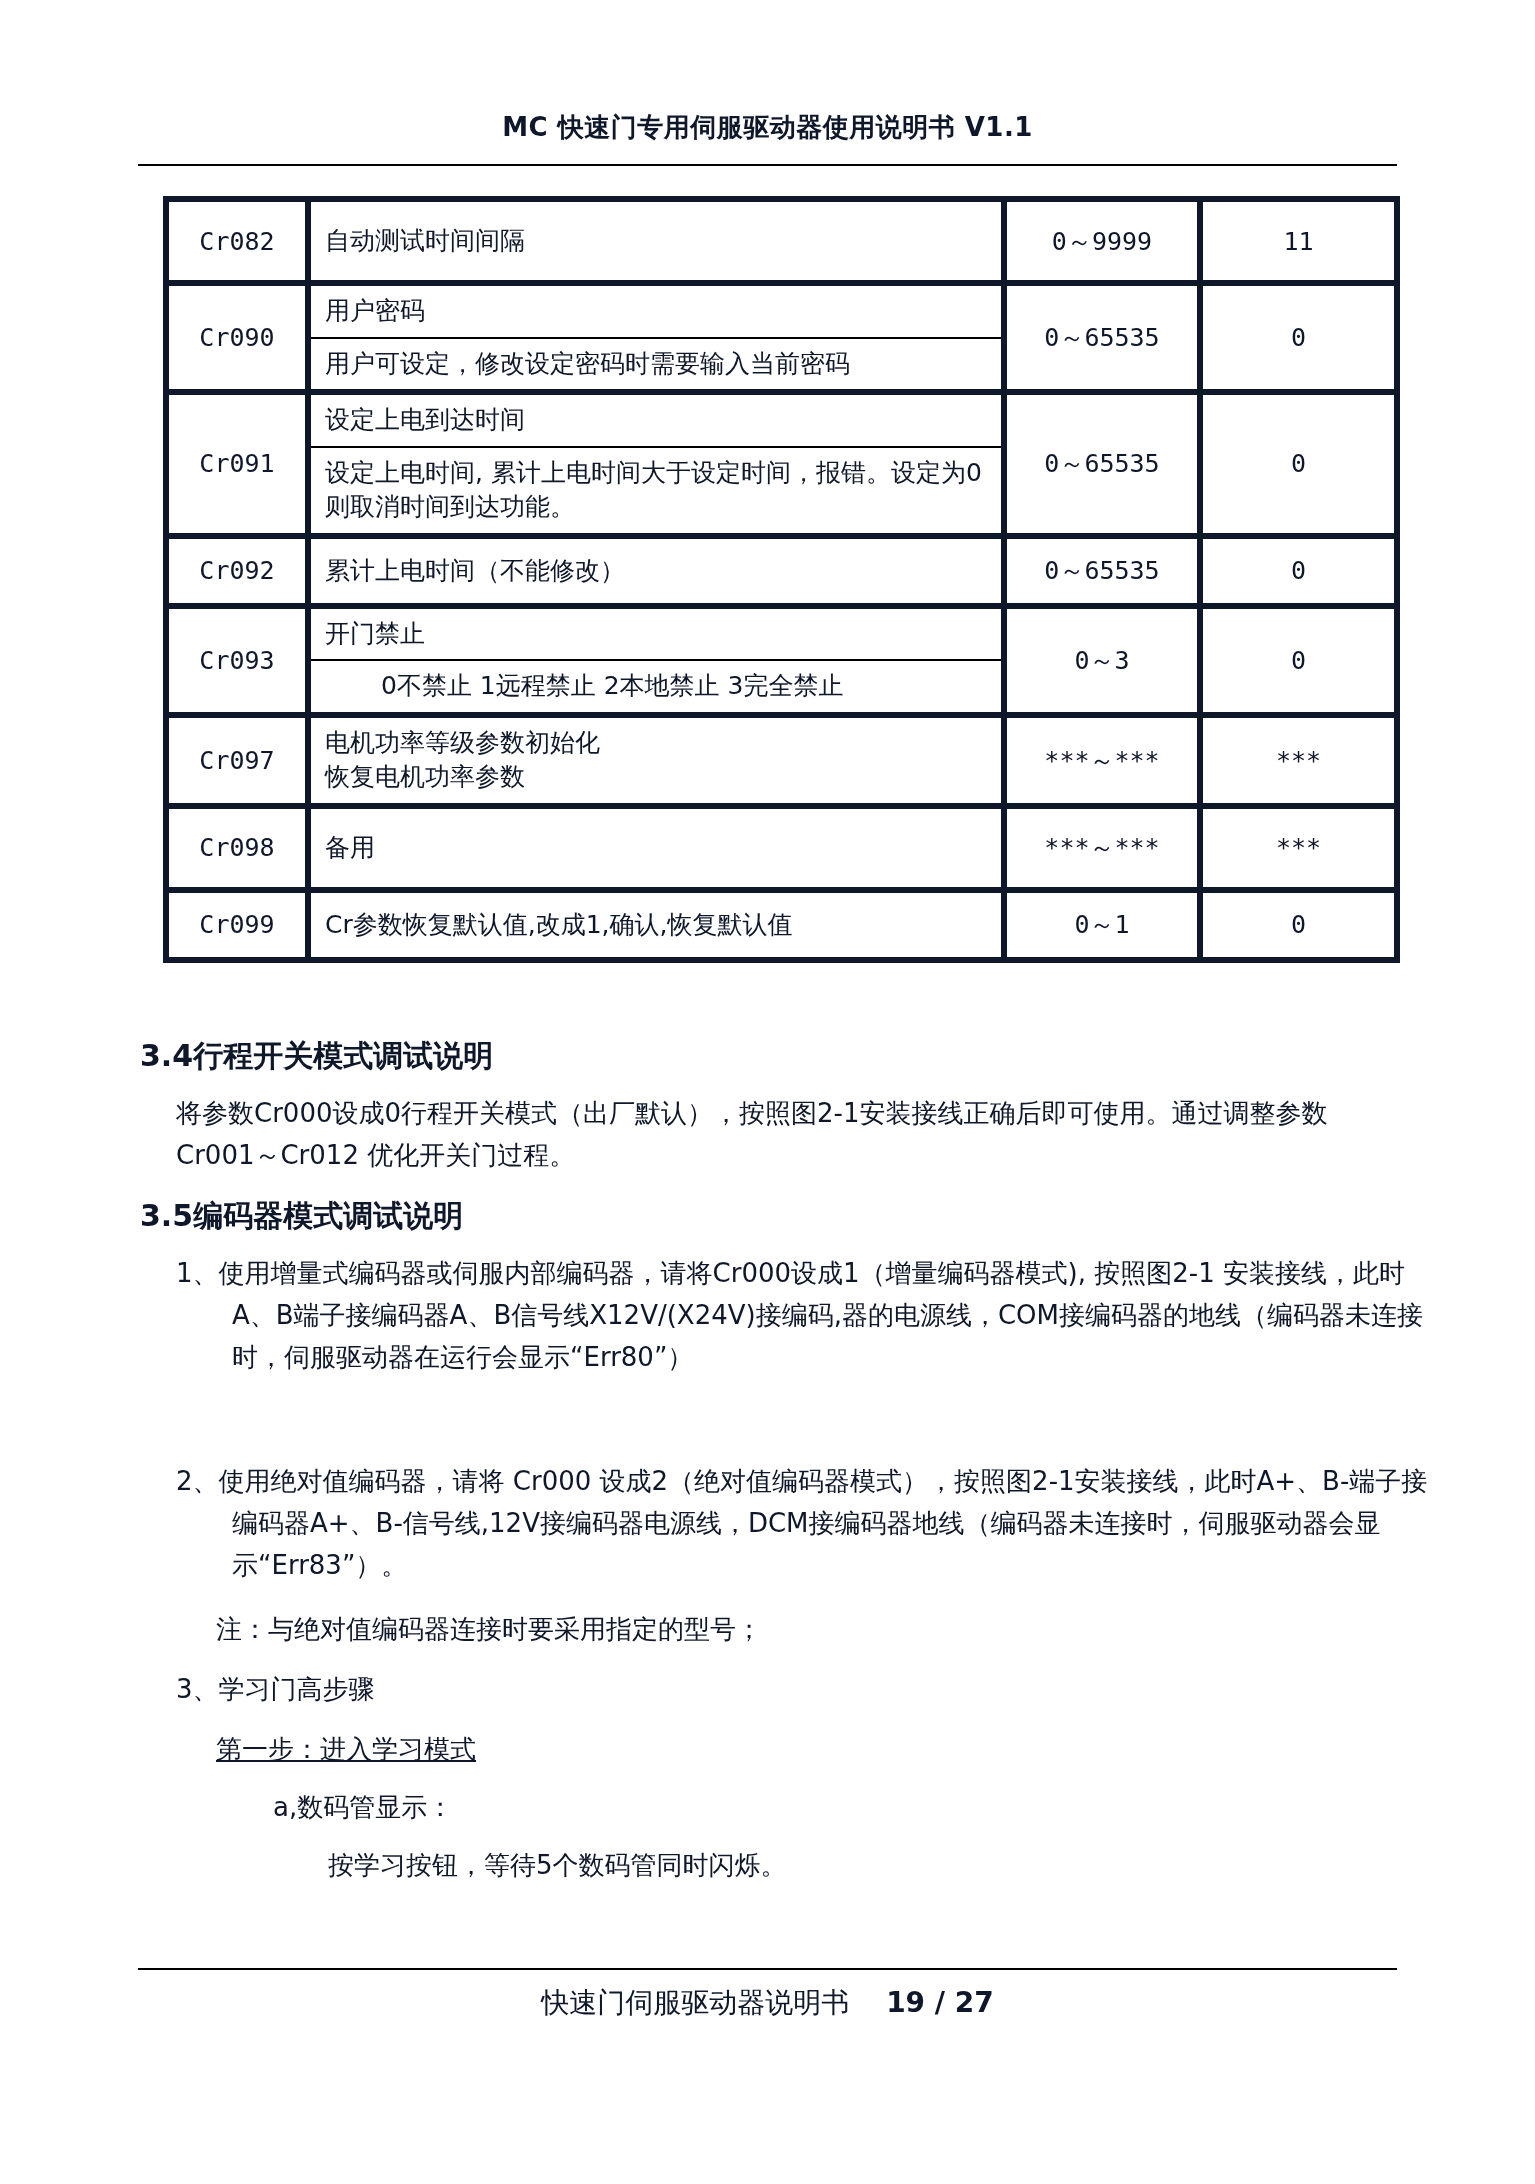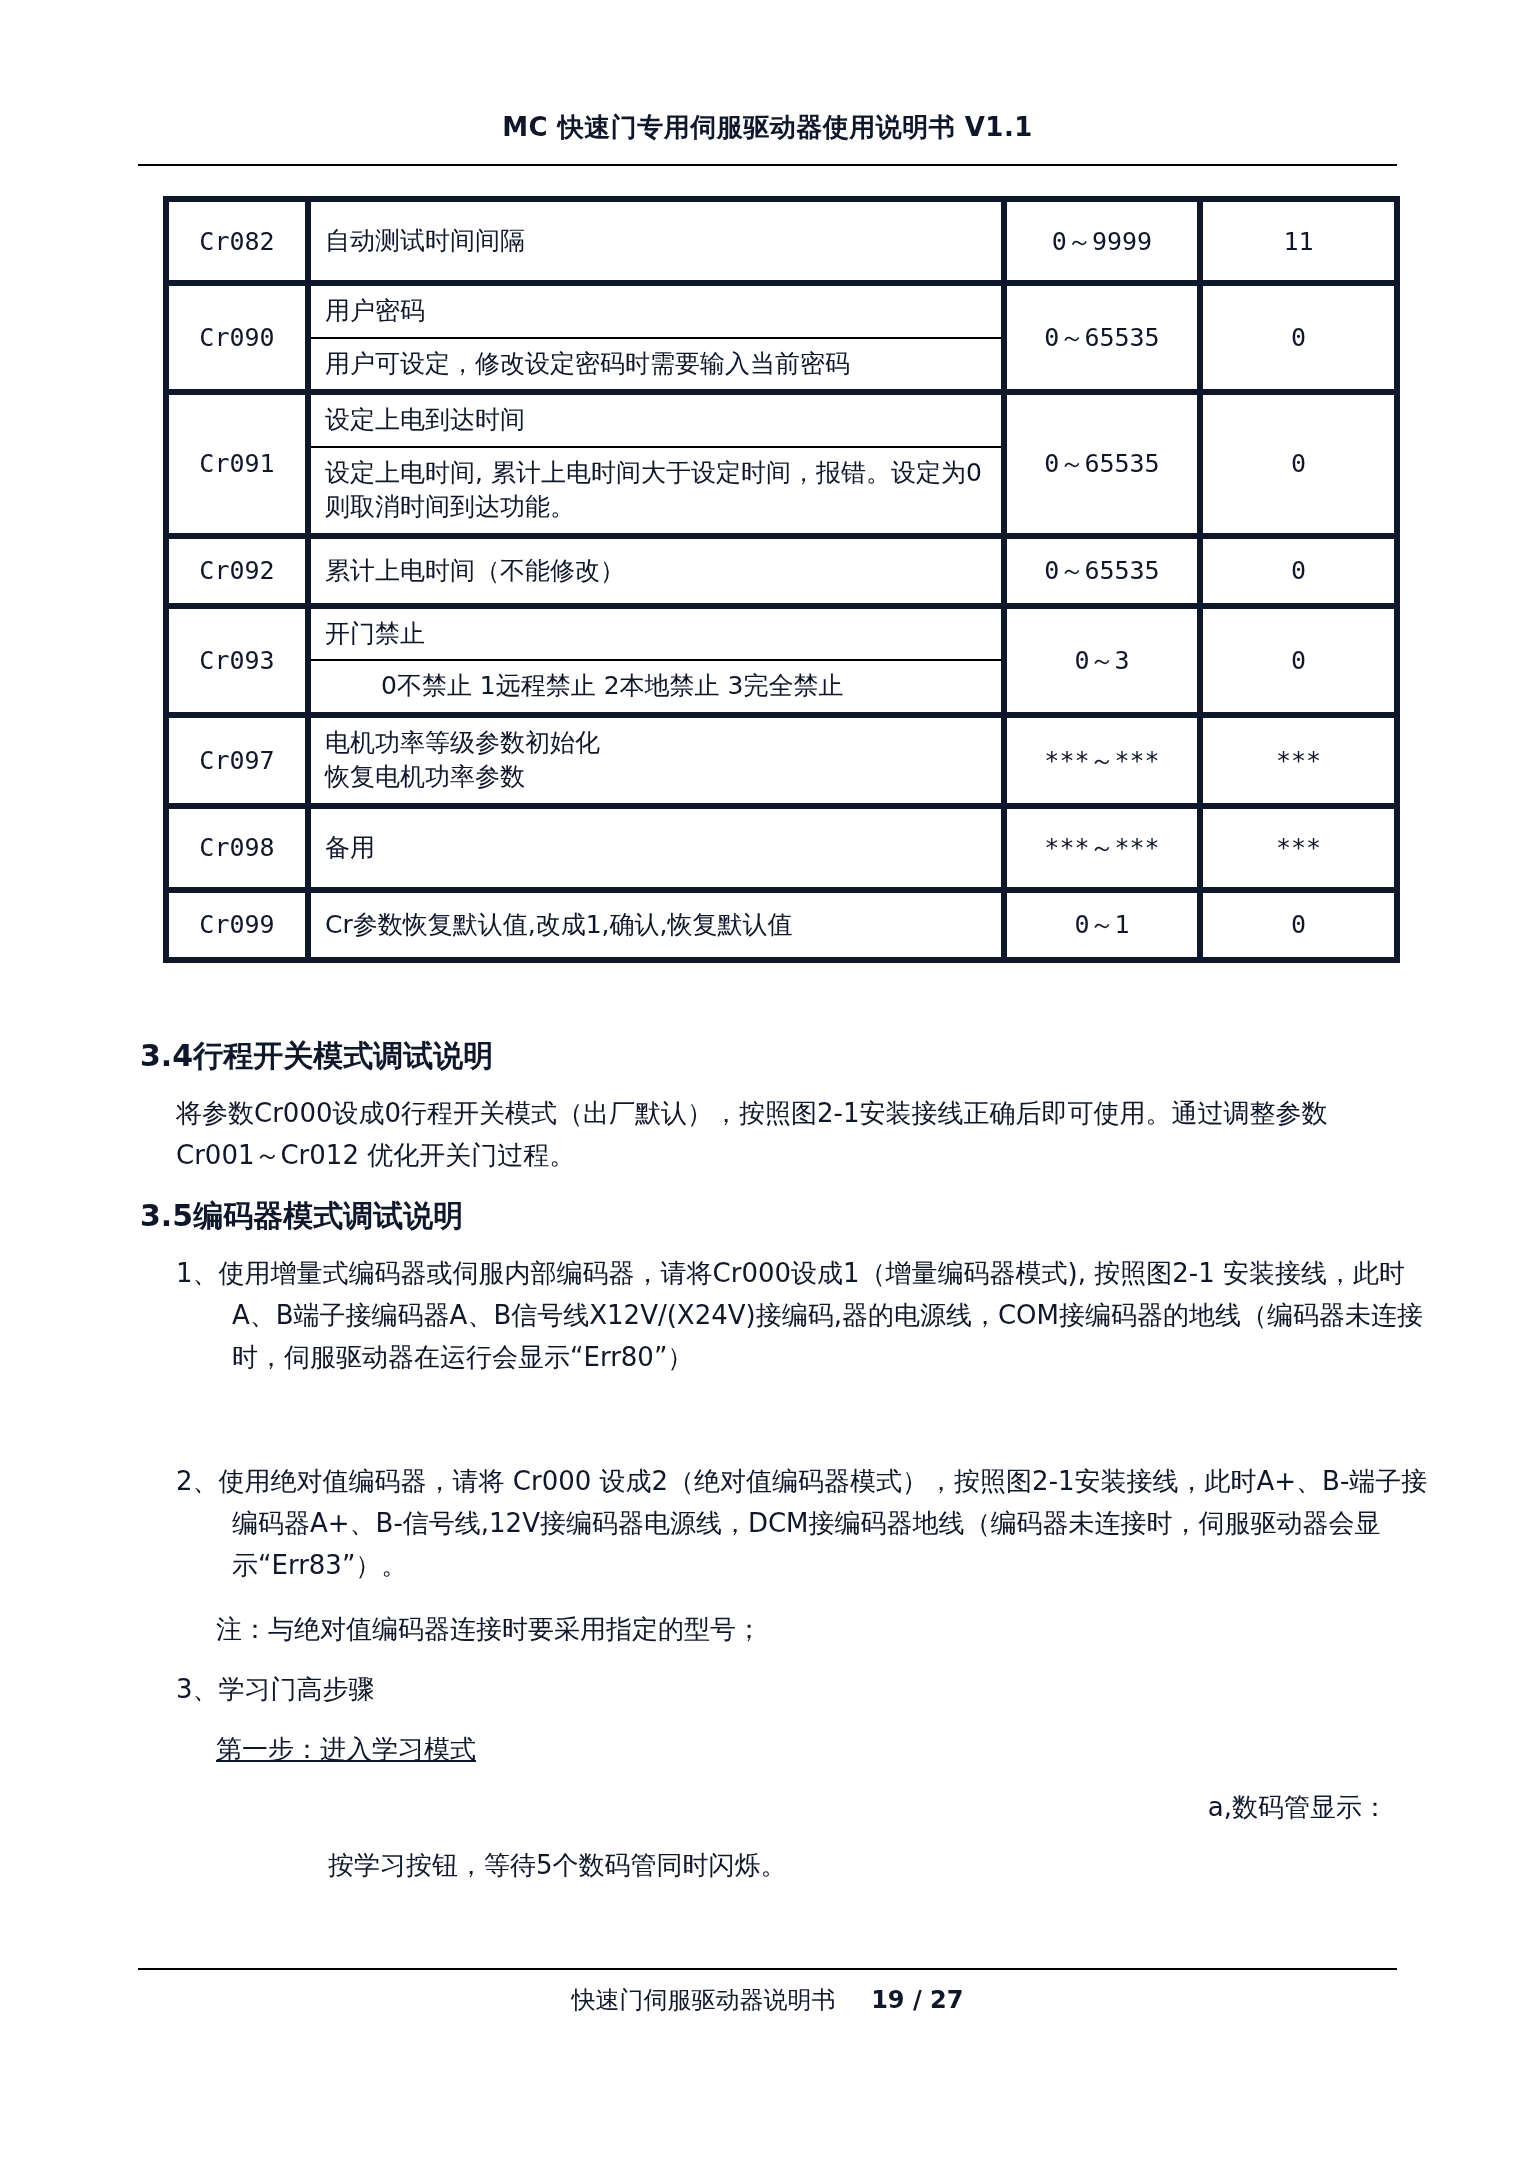--- a/index.html
+++ b/index.html
@@ -121,21 +121,21 @@
     top: 1968px;
     border-bottom: 2px solid #000;
   }
   .footer {
     position: absolute;
     left: 140px;
     right: 140px;
     top: 1984px;
     text-align: center;
     font-family: "DejaVu Sans", sans-serif;
-    font-size: 24px;
+    font-size: 28px;
   }
   .footer .pg {
     font-weight: bold;
     margin-left: 28px;
     font-family: "DejaVu Sans", sans-serif;
   }
 </style>
 </head>
 <body>
 
@@ -243,21 +243,21 @@
   <div class="para" style="left:176px; top:1252px; width:1196px; padding-left:56px; text-indent:-56px;">1、使用增量式编码器或伺服内部编码器，请将Cr000设成1（增量编码器模式), 按照图2-1 安装接线，此时A、B端子接编码器A、B信号线X12V/(X24V)接编码,器的电源线，COM接编码器的地线（编码器未连接时，伺服驱动器在运行会显示“Err80”）</div>
 
   <div class="para" style="left:176px; top:1460px; width:1196px; padding-left:56px; text-indent:-56px;">2、使用绝对值编码器，请将 Cr000 设成2（绝对值编码器模式），按照图2-1安装接线，此时A+、B-端子接编码器A+、B-信号线,12V接编码器电源线，DCM接编码器地线（编码器未连接时，伺服驱动器会显示“Err83”）。</div>
 
   <div class="para" style="left:216px; top:1608px; width:1156px;">注：与绝对值编码器连接时要采用指定的型号；</div>
 
   <div class="para" style="left:176px; top:1668px; width:1196px;">3、学习门高步骤</div>
 
   <div class="para" style="left:216px; top:1728px; width:1156px;text-decoration:underline;">第一步：进入学习模式</div>
 
-  <div class="para" style="left:284px; top:1786px; width:1104px;text-align:right;">a,数码管显示：</div>
+  <div class="para" style="left:273px; top:1786px; width:1104px;">a,数码管显示：</div>
 
   <div class="para" style="left:328px; top:1844px; width:1044px;">按学习按钮，等待5个数码管同时闪烁。</div>
 
   <div class="footer-rule"></div>
   <div class="footer">
     <span>快速门伺服驱动器说明书</span>
     <span class="pg">19 / 27</span>
   </div>
 
 </div>

